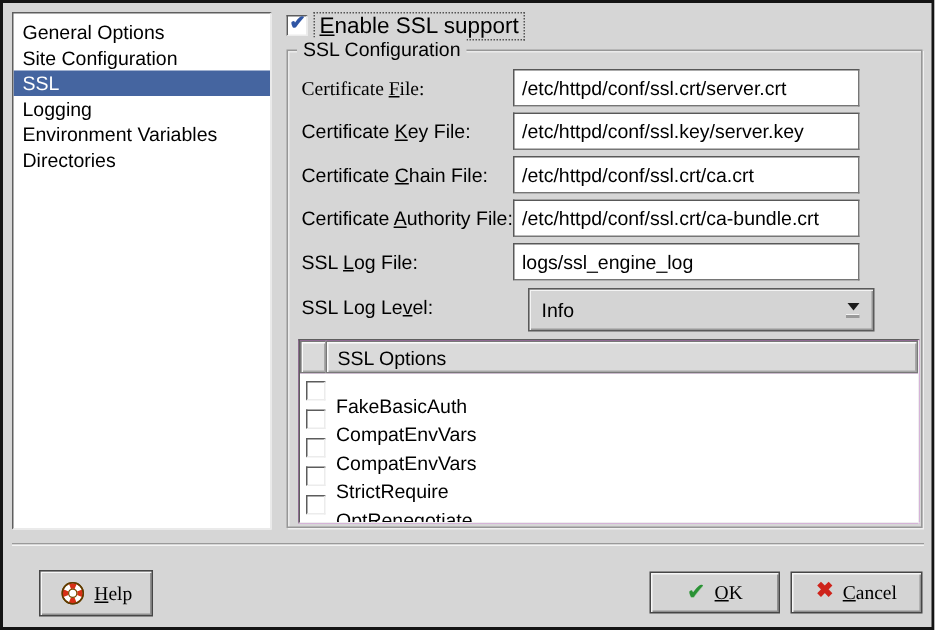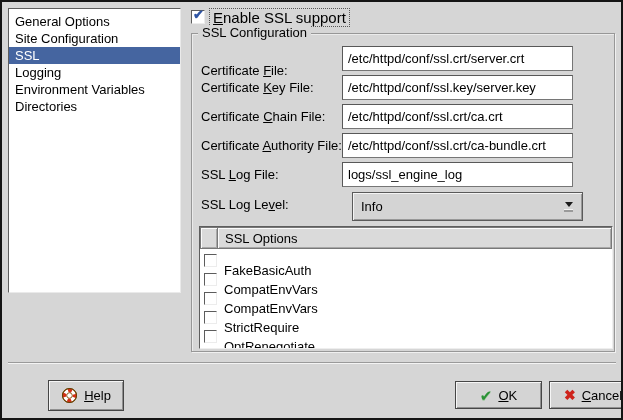--- a/index.html
+++ b/index.html
@@ -5,21 +5,21 @@
   html,body{margin:0;padding:0;background:#fff;}
   .window{
     position:relative;width:623px;height:420px;box-sizing:border-box;
     background:#d6d6d6;border:2px solid #141414;overflow:hidden;
     font-family:"Liberation Sans",sans-serif;color:#000;
   }
   u{text-decoration:underline;}
 
   
   .listbox{
-    position:absolute;left:6px;top:6px;width:173px;height:285px;box-sizing:border-box;
+    position:absolute;left:6px;top:6px;width:173px;height:345px;box-sizing:border-box;
     background:#fff;border:1px solid;border-color:#5e5e5e #eaeaea #eaeaea #5e5e5e;
     padding-top:4px;overflow:hidden;
   }
   .list-item{height:17px;line-height:17px;padding-left:6px;font-size:13px;white-space:nowrap;cursor:default;}
   .list-item.selected{background:#4565a0;color:#fff;}
 
   
   .checkbox{
     width:13px;height:13px;background:#fff;box-sizing:border-box;flex:none;
     border:1px solid;border-color:#5c5c5c #ececec #ececec #5c5c5c;position:relative;
@@ -73,21 +73,21 @@
   .opt-body{flex:1;background:#fff;padding-top:2px;}
   .opt-row{display:flex;align-items:center;height:19px;padding-left:4px;}
   .opt-row .label{margin-left:7px;font-size:13px;white-space:nowrap;margin-top:20px;}
 
   
   .separator{position:absolute;left:6px;top:360px;width:608px;height:0;border-top:1px solid #9a9a9a;border-bottom:1px solid #f4f4f4;}
   .btn{
     position:absolute;display:flex;align-items:center;justify-content:center;gap:6px;
     background:#d4d4d4;border:1px solid #464646;box-sizing:border-box;
     box-shadow:inset 1px 1px 0 #f6f6f6,inset -1px -1px 0 #909090;
-    font-family:Liberation Sans, sans-serif;font-size:13px;color:#000;padding:0;cursor:default;margin-left:22px;
+    font-family:Liberation Serif, serif;font-size:13px;color:#000;padding:0;cursor:default;
   }
   .btn-help{left:24px;top:378px;width:76px;height:31px;}
   .btn-ok{left:431px;top:379px;width:87px;height:28px;}
   .btn-cancel{left:525px;top:379px;width:88px;height:28px;}
   .icon-ok{color:#2a9235;font-size:15px;line-height:1;text-shadow:0 1px 0 #9ec79e;}
   .icon-cancel{color:#ce231b;font-size:14px;font-weight:bold;line-height:1;}
   .icon-help{width:17px;height:17px;display:flex;}
   .icon-help svg{width:17px;height:17px;display:block;}
 </style>
 </head>
@@ -135,21 +135,21 @@
           <div class="opt-row">
             <span class="checkbox"></span>
             <span class="label">StrictRequire</span>
           </div>
           <div class="opt-row">
             <span class="checkbox"></span>
             <span class="label">OptRenegotiate</span>
           </div>
         </div>
     </div>
-  <div class="field-label" style="top: 28px;">Certificate <u>F</u>ile:</div>
+  <div class="field-label" style="top: 16px; font-family: Liberation Serif, serif;">Certificate <u>F</u>ile:</div>
       <div class="entry" style="top: 12px;">/etc/httpd/conf/ssl.crt/server.crt</div>
       <div class="field-label" style="top: 45px;">Certificate <u>K</u>ey File:</div>
       <div class="entry" style="top: 41px;">/etc/httpd/conf/ssl.key/server.key</div>
       <div class="field-label" style="top: 74px;">Certificate <u>C</u>hain File:</div>
       <div class="entry" style="top: 70px;">/etc/httpd/conf/ssl.crt/ca.crt</div>
       <div class="field-label" style="top: 103px;">Certificate <u>A</u>uthority File:</div>
       <div class="entry" style="top: 99px;">/etc/httpd/conf/ssl.crt/ca-bundle.crt</div>
       <div class="field-label" style="top: 132px;">SSL <u>L</u>og File:</div>
       <div class="entry" style="top: 128px;">logs/ssl_engine_log</div>
       <div class="field-label" style="top: 162px;">SSL Log Le<u>v</u>el:</div>

